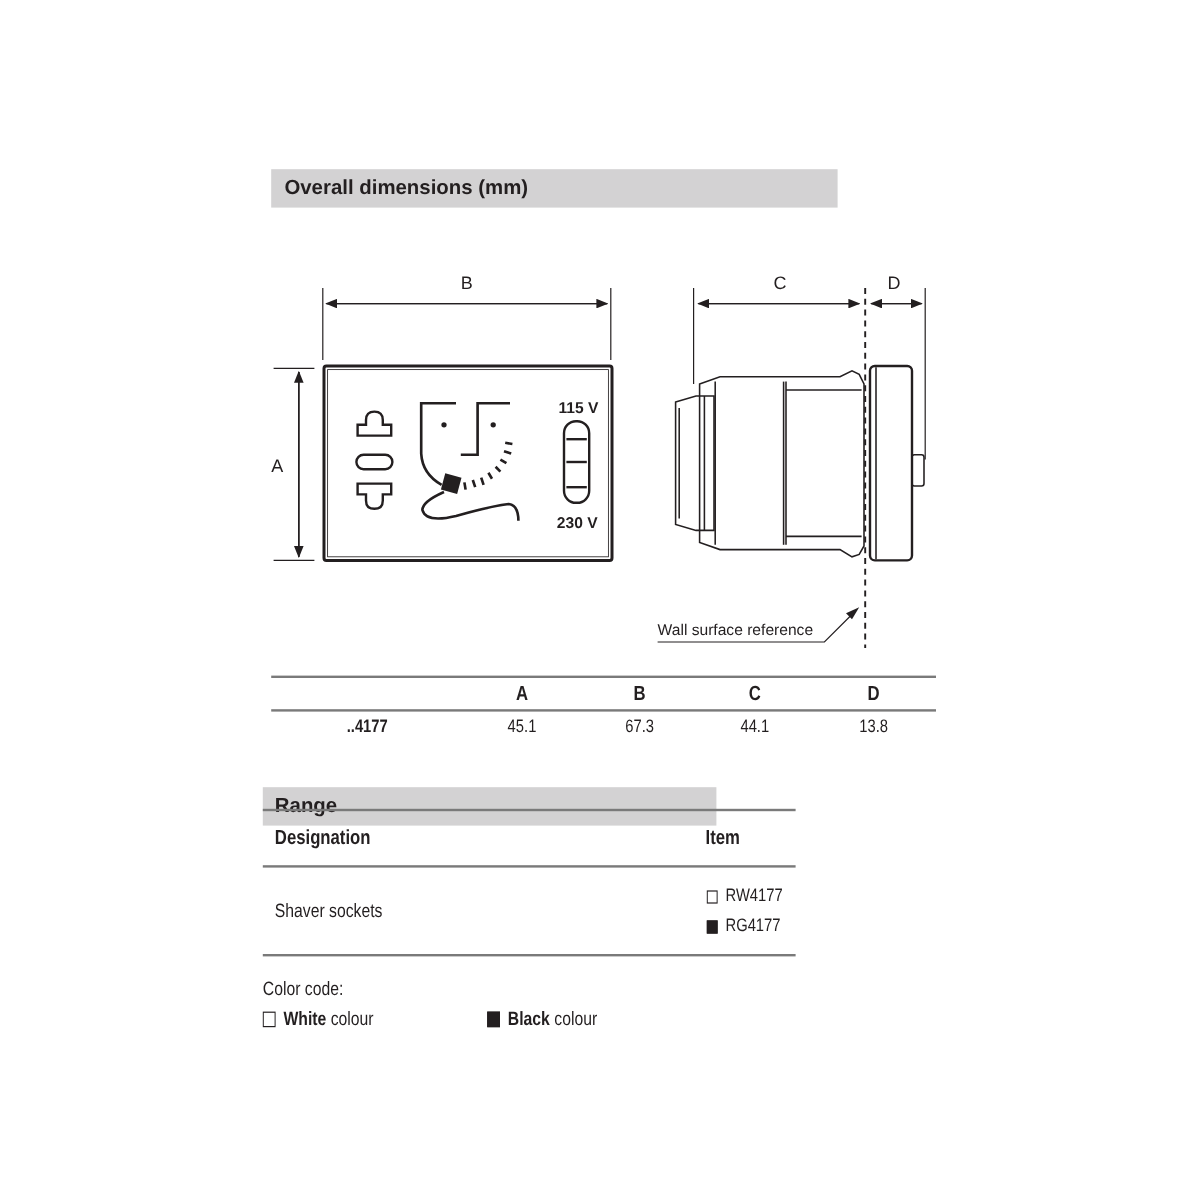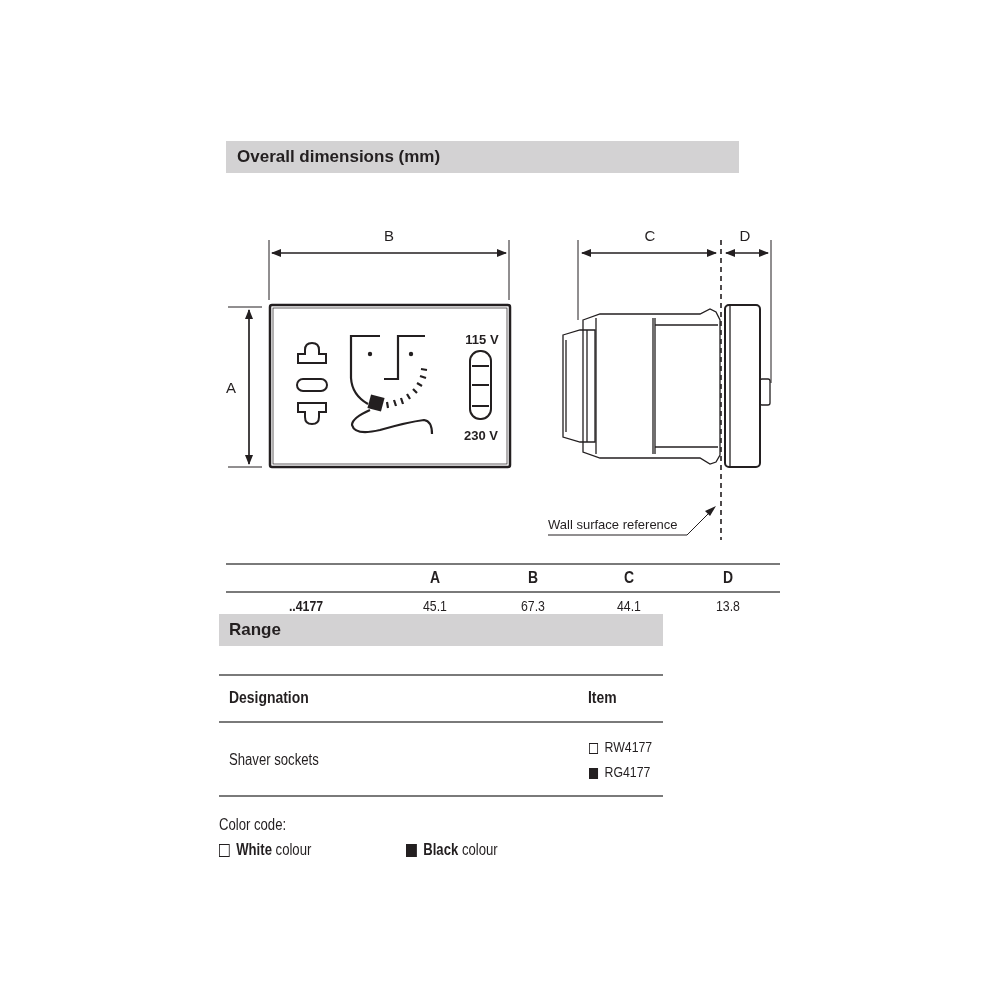--- a/index.html
+++ b/index.html
@@ -13,21 +13,21 @@
   .cond-c{font-family:"Liberation Sans",sans-serif;transform:scaleX(0.82);transform-origin:center center;white-space:nowrap;text-align:center;}
   .hdr{font-weight:bold;font-size:17px;}
   .cell{font-size:15px;}
   .sw{display:inline-block;width:11px;height:11px;border:1.4px solid #231f20;vertical-align:middle;margin-right:8px;box-sizing:border-box;}
   .sw.black{background:#231f20;}
   svg text{font-family:"Liberation Sans",sans-serif;}
 </style>
 </head>
 <body>
 
-<div class="abs band" style="left:226px;top:141px;width:513px;height:32px;">
+<div class="abs band" style="left:226px;top:141px;width:472px;height:32px;">
   <div class="abs band-title" style="left:11px;top:6px;">Overall dimensions (mm)</div>
 </div>
 
 <svg class="abs" style="left:220px;top:215px;" width="570" height="330" viewBox="220 215 570 330">
   <defs>
     <marker id="arr" markerWidth="10" markerHeight="8" refX="9" refY="4" orient="auto" markerUnits="userSpaceOnUse">
       <path d="M0,0 L10,4 L0,8 z" fill="#231f20"></path>
     </marker>
   </defs>
 
@@ -119,21 +119,21 @@
   <div class="abs hdr cond-c" style="left:388px;top:3px;width:30px;">C</div>
   <div class="abs hdr cond-c" style="left:487px;top:3px;width:30px;">D</div>
 
   <div class="abs cell cond-c" style="left:40px;top:32px;width:80px;font-weight:bold;">..4177</div>
   <div class="abs cell cond-c" style="left:184px;top:32px;width:50px;">45.1</div>
   <div class="abs cell cond-c" style="left:282px;top:32px;width:50px;">67.3</div>
   <div class="abs cell cond-c" style="left:378px;top:32px;width:50px;">44.1</div>
   <div class="abs cell cond-c" style="left:477px;top:32px;width:50px;">13.8</div>
 </div>
 
-<div class="abs band" style="left:219px;top:614px;width:444px;height:32px;">
+<div class="abs band" style="left:219px;top:656px;width:378px;height:32px;">
   <div class="abs band-title" style="left:10px;top:6px;">Range</div>
 </div>
 
 <div class="rule" style="left:219px;top:674px;width:444px;"></div>
 <div class="abs hdr cond" style="left:229px;top:688px;">Designation</div>
 <div class="abs hdr cond" style="left:588px;top:688px;">Item</div>
 <div class="rule" style="left:219px;top:721px;width:444px;"></div>
 
 <div class="abs cell cond" style="left:229px;top:751px;font-size:16px;">Shaver sockets</div>
 

